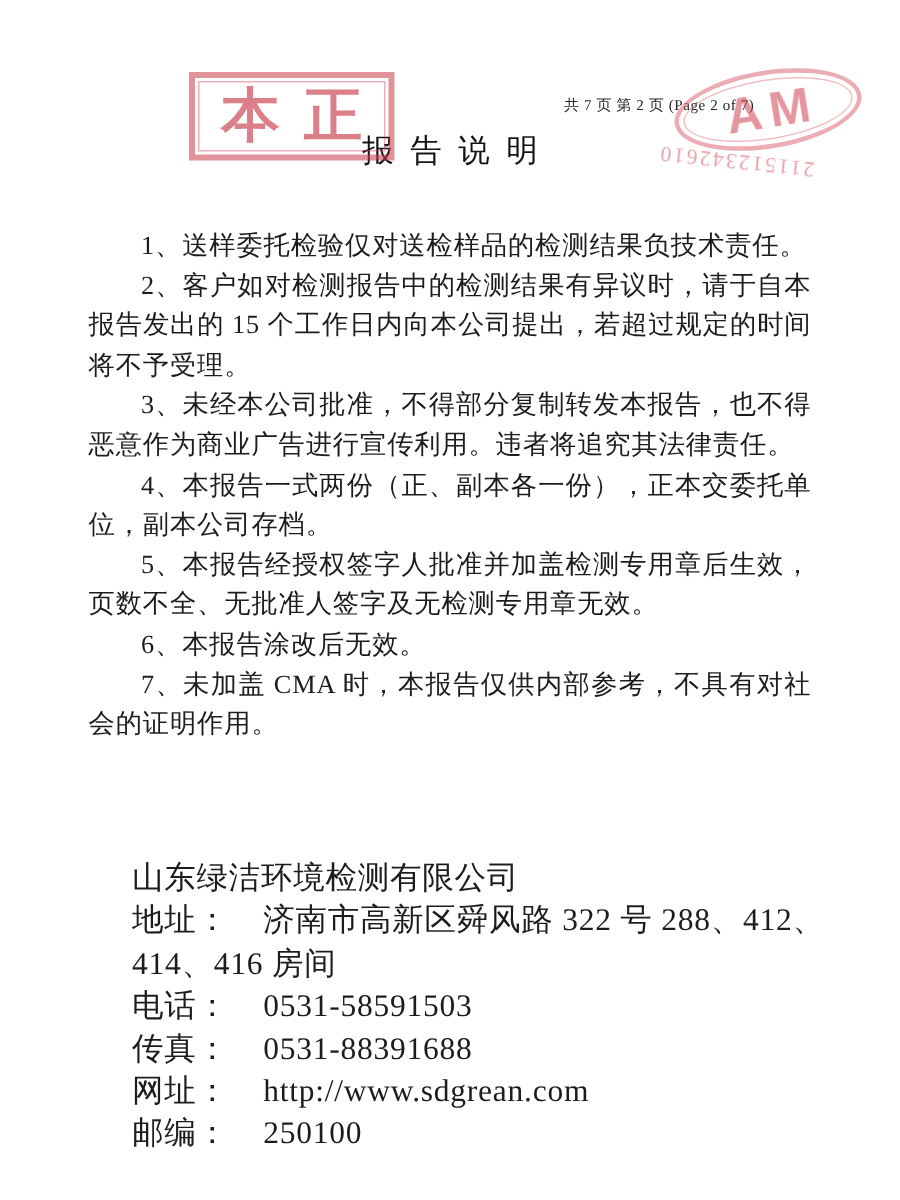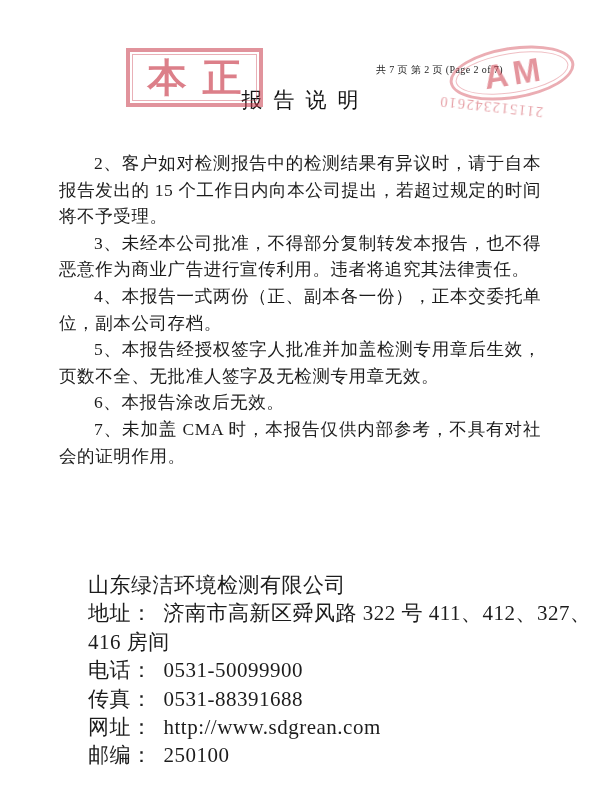--- a/index.html
+++ b/index.html
@@ -68,21 +68,21 @@
     text-align:justify; color:#1c1c1c;
   }
   .notes p { margin:0; text-indent:2em; }
 
   
   .footer {
     position:absolute; left:88px; top:571px;
     font-size:21px; line-height:28.4px; letter-spacing:0.5px; color:#1c1c1c;
   }
   .footer p { margin:0; }
-  .footer .lbl { margin-right:11px; }
+  .footer .lbl { margin-right:23px; }
 </style>
 </head>
 <body>
 
 <div class="page">
 
   <div class="stamp-box">
     <span class="stamp-char">本</span>
     <span class="stamp-char">正</span>
   </div>
@@ -92,30 +92,31 @@
   <div class="cma-stamp">
     <div class="cma-oval">
       <span class="cma-letters">AM</span>
     </div>
     <div class="cma-number">211512342610</div>
   </div>
 
   <h1 class="title">报告说明</h1>
 
   <div class="notes">
+    <p>1、送样委托检验仅对送检样品的检测结果负技术责任。</p>
     <p>2、客户如对检测报告中的检测结果有异议时，请于自本报告发出的 15 个工作日内向本公司提出，若超过规定的时间将不予受理。</p>
     <p>3、未经本公司批准，不得部分复制转发本报告，也不得恶意作为商业广告进行宣传利用。违者将追究其法律责任。</p>
     <p>4、本报告一式两份（正、副本各一份），正本交委托单位，副本公司存档。</p>
     <p>5、本报告经授权签字人批准并加盖检测专用章后生效，页数不全、无批准人签字及无检测专用章无效。</p>
     <p>6、本报告涂改后无效。</p>
     <p>7、未加盖 CMA 时，本报告仅供内部参考，不具有对社会的证明作用。</p>
   </div>
 
   <div class="footer">
     <p>山东绿洁环境检测有限公司</p>
-    <p><span class="lbl">地址：</span><span>济南市高新区舜风路 322 号 411、412、327、416 房间</span></p>
-    <p><span class="lbl">电话：</span><span>0531-50099900</span></p>
+    <p><span class="lbl">地址：</span><span>济南市高新区舜风路 322 号 288、412、414、416 房间</span></p>
+    <p><span class="lbl">电话：</span><span>0531-58591503</span></p>
     <p><span class="lbl">传真：</span><span>0531-88391688</span></p>
     <p><span class="lbl">网址：</span><span>http://www.sdgrean.com</span></p>
     <p><span class="lbl">邮编：</span><span>250100</span></p>
   </div>
 
 </div>
 
 </body></html>

